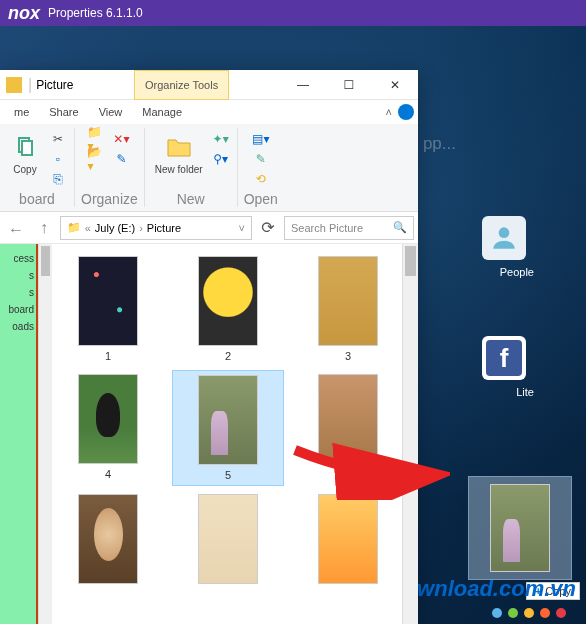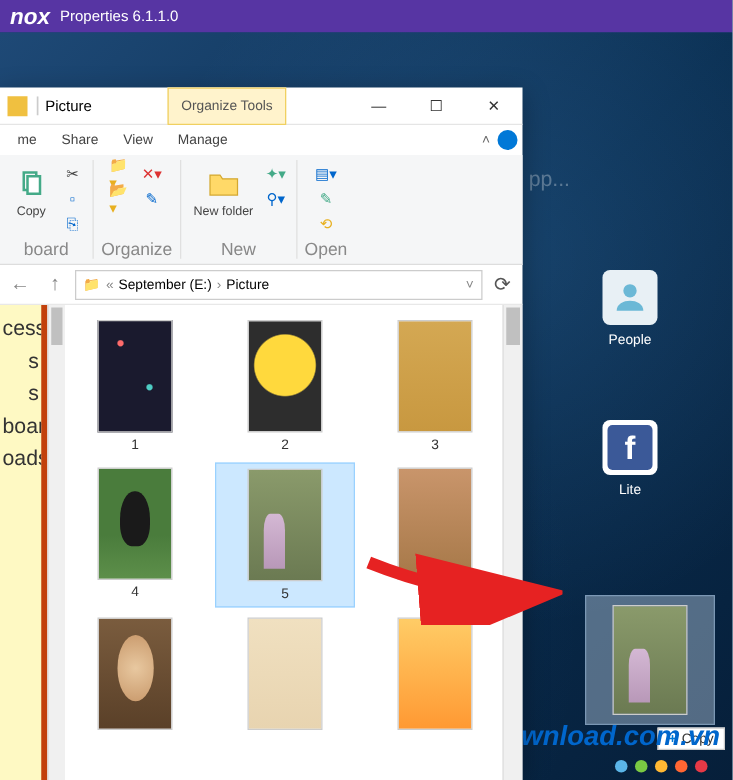--- a/index.html
+++ b/index.html
@@ -2,21 +2,21 @@
 <html><head>
   <meta charset="utf-8">
   <style>
     *{margin:0;padding:0;box-sizing:border-box;font-family:"Segoe UI",Arial,sans-serif}
     body{width:586px;height:624px;overflow:hidden;position:relative;background:#0a3d62}
     .titlebar{height:26px;background:#5735a3;display:flex;align-items:center;padding:0 8px;color:#fff;font-size:12px}
     .nox-logo{font-style:italic;font-weight:bold;margin-right:8px;font-size:18px}
     .desktop{position:absolute;top:26px;left:0;right:0;bottom:0;background:linear-gradient(135deg,#1e4976 0%,#0a2f52 50%,#061f3a 100%)}
     .desktop::before{content:"";position:absolute;inset:0;background:radial-gradient(ellipse at 70% 30%,rgba(100,180,255,.15),transparent 50%),radial-gradient(ellipse at 30% 80%,rgba(50,120,200,.1),transparent 50%)}
     .app-text{position:absolute;top:108px;right:130px;color:rgba(255,255,255,.3);font-size:17px}
-    .desktop-icon{position:absolute;width:60px;text-align:center;color:#fff;font-size:11px}
+    .desktop-icon{position:absolute;width:60px;text-align:right;color:#fff;font-size:11px}
     .desktop-icon .icon-box{width:44px;height:44px;margin:0 auto 6px;border-radius:6px;display:flex;align-items:center;justify-content:center}
     .people-icon .icon-box{background:#e8f0f5}
     .people-icon svg{width:32px;height:32px}
     .fb-icon .icon-box{background:#fff}
     .fb-logo{width:36px;height:36px;background:#3b5998;border-radius:4px;display:flex;align-items:center;justify-content:center;color:#fff;font-weight:bold;font-size:26px;font-family:Arial}
     .explorer{position:absolute;top:70px;left:0;width:418px;height:554px;background:#fff;box-shadow:0 4px 20px rgba(0,0,0,.3);display:flex;flex-direction:column}
     .exp-titlebar{height:30px;display:flex;align-items:center;border-bottom:1px solid #e5e5e5}
     .exp-titlebar .icon-sm{width:16px;height:16px;margin:0 6px;background:#f0c040}
     .exp-titlebar .title{font-size:12px;margin-left:4px}
     .pic-tools{position:absolute;left:134px;top:0;height:30px;background:#fff3cc;border:1px solid #f0d060;padding:4px 10px;font-size:11px;color:#555;display:flex;align-items:center}
@@ -36,21 +36,21 @@
     .sm-col{display:flex;flex-direction:column;gap:2px}
     .sm-btn{width:20px;height:18px;display:flex;align-items:center;justify-content:center;font-size:12px;cursor:pointer}
     .nav-bar{height:32px;display:flex;align-items:center;padding:4px;gap:4px;border-bottom:1px solid #e8e8e8}
     .nav-arrow{width:24px;height:24px;display:flex;align-items:center;justify-content:center;color:#888;cursor:pointer}
     .breadcrumb{flex:1;height:24px;border:1px solid #ccc;display:flex;align-items:center;padding:0 6px;font-size:11px;background:#fff}
     .bc-sep{margin:0 4px;color:#888}
     .refresh-btn{width:24px;height:24px;display:flex;align-items:center;justify-content:center;cursor:pointer;color:#555}
     .search-box{width:130px;height:24px;border:1px solid #ccc;display:flex;align-items:center;padding:0 6px;font-size:11px;color:#888;position:relative}
     .search-box .mag{position:absolute;right:6px}
     .content-area{flex:1;display:flex;overflow:hidden;position:relative}
-    .sidebar{width:38px;background:#fef9c3;border-right:5px solid #c2410c;font-size:17px;color:#333;padding-top:6px;overflow:hidden}
+    .sidebar{width:38px;background:#86efac;border-right:2px solid #c2410c;font-size:10px;color:#333;padding-top:6px;overflow:hidden}
     .sidebar-item{padding:3px 2px;white-space:nowrap;text-align:right;cursor:pointer}
     .scroll-vert{position:absolute;right:0;top:0;bottom:0;width:16px;background:#f0f0f0;border-left:1px solid #ddd}
     .scroll-thumb{position:absolute;left:2px;right:2px;top:2px;height:30px;background:#c0c0c0}
     .file-grid{flex:1;padding:8px 4px;overflow:hidden;position:relative}
     .grid-inner{display:grid;grid-template-columns:repeat(3,1fr);gap:4px 8px;padding:0 10px}
     .thumb-item{display:flex;flex-direction:column;align-items:center;padding:4px;cursor:pointer}
     .thumb-item.selected{background:#cce8ff;border:1px solid #99d1ff}
     .thumb{width:60px;height:90px;background:#333;border:1px solid #ccc}
     .thumb-label{font-size:11px;margin-top:4px;color:#333}
     .status-bar{height:22px;background:#f0f0f0;border-top:1px solid #ddd;display:flex;align-items:center;padding:0 8px;font-size:10px;color:#555;position:relative}
@@ -218,26 +218,30 @@
     </div>
 
   </div>
 
   <div class="nav-bar">
     <div class="nav-arrow">←</div>
     <div class="nav-arrow">↑</div>
     <div class="breadcrumb">
       <span>📁</span>
       <span class="bc-sep">«</span>
-      <span>September (E:)</span>
+      <span>July (E:)</span>
       <span class="bc-sep">›</span>
       <span>Picture</span>
       <span style="margin-left:auto;color:#888">˅</span>
     </div>
     <div class="refresh-btn">⟳</div>
+    <div class="search-box">
+      <span>Search Picture</span>
+      <span class="mag">🔍</span>
+    </div>
   </div>
 
   <div class="content-area">
     <div class="sidebar">
       <div class="sidebar-item">cess</div>
       <div class="sidebar-item">s</div>
       <div class="sidebar-item">s</div>
       <div class="sidebar-item">board</div>
       <div class="sidebar-item">oads</div>
     </div>

